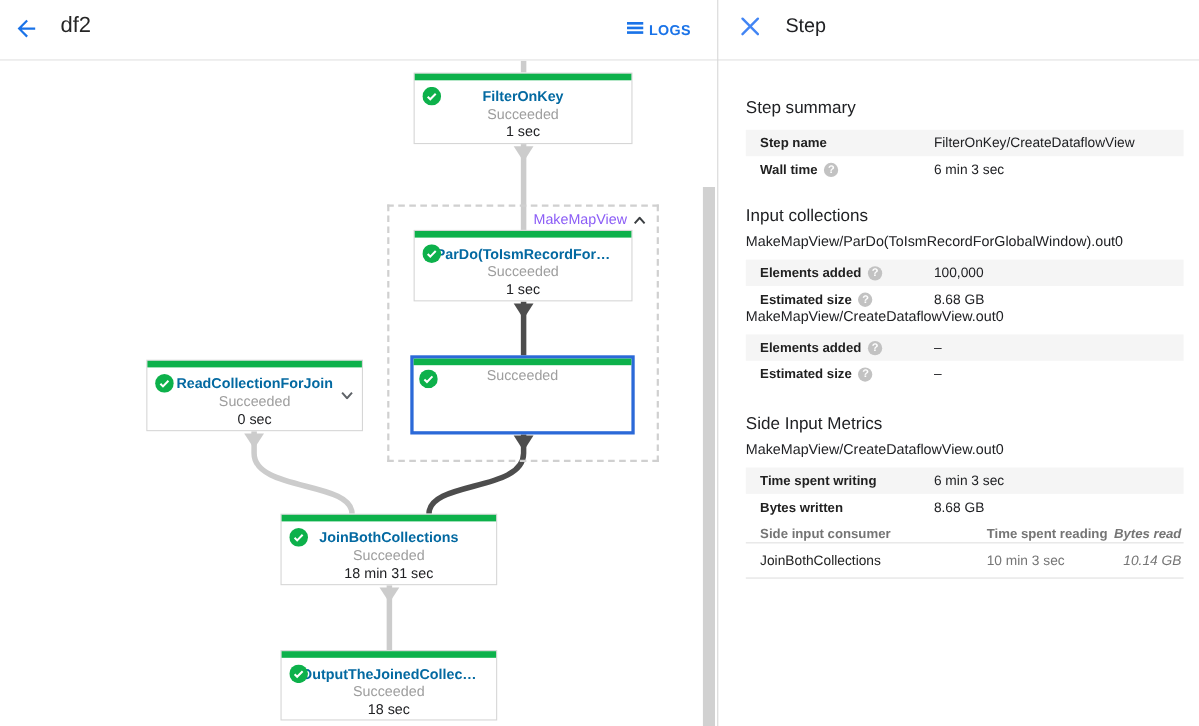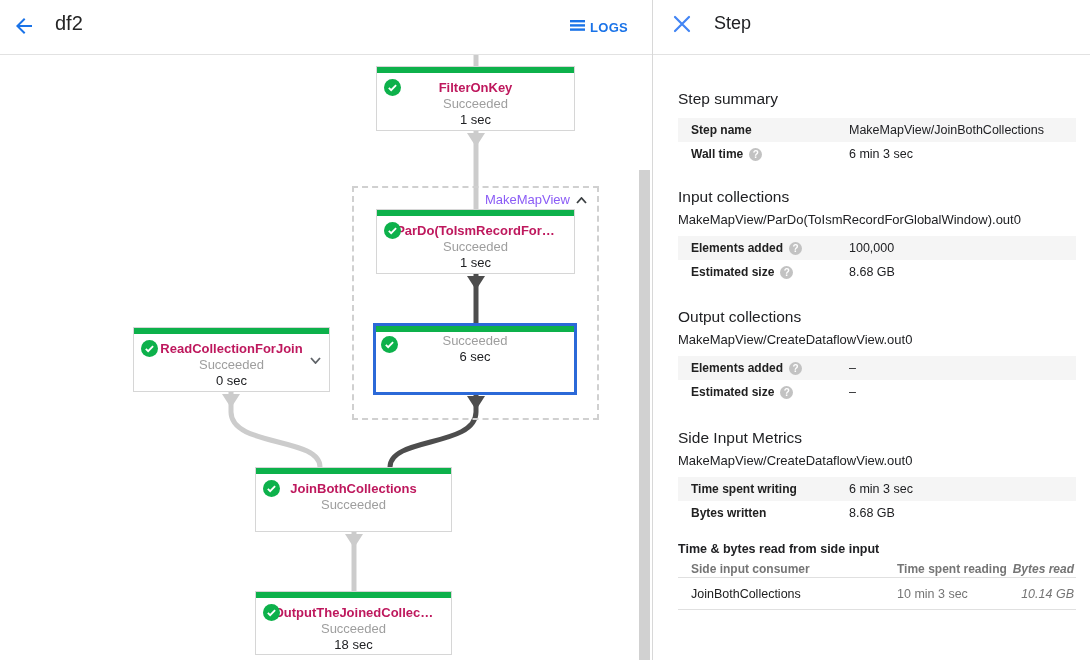--- a/index.html
+++ b/index.html
@@ -34,21 +34,21 @@
   .group-label { position:absolute; top:4px; right:8px; display:flex; align-items:center;
                  gap:6px; color:#8b5cf6; font-size:13px; cursor:pointer; background:#fff;
                  padding:0 2px; }
 
   .node { position:absolute; background:#fff; border:1px solid #d6d6d6; text-align:center;
           cursor:pointer; }
   .node.selected { border:3px solid #2b69d8; }
   .nbar { height:6px; background:#0db14b; width:100%; }
   .ncheck { position:absolute; left:7px; top:12px; width:17px; height:17px; }
   .node.selected .ncheck { left:5px; top:10px; }
-  .ntitle { margin-top:7px; font-size:13px; font-weight:700; color:#be185d;
+  .ntitle { margin-top:7px; font-size:13px; font-weight:700; color:#0369a1;
             white-space:nowrap; overflow:hidden; }
   .nstatus { margin-top:1px; font-size:13px; color:#9e9e9e; }
   .ntime { margin-top:1px; font-size:13px; color:#202124; }
   .nchevron { position:absolute; right:8px; top:22px; cursor:pointer; }
 
   .scroll-thumb { position:absolute; left:639px; top:115px; width:11px; height:490px;
                   background:#d1d1d1; cursor:pointer; }
 
   
   .panel { position:absolute; left:653px; top:67px; width:437px; height:605px;
@@ -171,21 +171,20 @@
 
     <div class="node selected" style="left:373px; top:268px; width:204px; height:72px;">
       <div class="nbar"></div>
       <span class="ncheck">
         <svg width="17" height="17" viewBox="0 0 24 24">
             <circle cx="12" cy="12" r="12" fill="#0db14b"></circle>
             <path d="M6.8 12.6l3.3 3.3 7-7.2" stroke="#fff" stroke-width="2.6" fill="none"></path>
           </svg>
       </span>
       <div class="nstatus">Succeeded</div>
-      <div class="ntime">6 sec</div>
     </div>
 
     <div class="node" style="left:133px; top:272px; width:197px; height:65px;">
       <div class="nbar"></div>
       <span class="ncheck">
         <svg width="17" height="17" viewBox="0 0 24 24">
             <circle cx="12" cy="12" r="12" fill="#0db14b"></circle>
             <path d="M6.8 12.6l3.3 3.3 7-7.2" stroke="#fff" stroke-width="2.6" fill="none"></path>
           </svg>
       </span>
@@ -202,20 +201,21 @@
     <div class="node" style="left:255px; top:412px; width:197px; height:65px;">
       <div class="nbar"></div>
       <span class="ncheck">
         <svg width="17" height="17" viewBox="0 0 24 24">
             <circle cx="12" cy="12" r="12" fill="#0db14b"></circle>
             <path d="M6.8 12.6l3.3 3.3 7-7.2" stroke="#fff" stroke-width="2.6" fill="none"></path>
           </svg>
       </span>
       <div class="ntitle">JoinBothCollections</div>
       <div class="nstatus">Succeeded</div>
+      <div class="ntime">18 min 31 sec</div>
     </div>
 
     <div class="node" style="left:255px; top:536px; width:197px; height:64px;">
       <div class="nbar"></div>
       <span class="ncheck">
         <svg width="17" height="17" viewBox="0 0 24 24">
             <circle cx="12" cy="12" r="12" fill="#0db14b"></circle>
             <path d="M6.8 12.6l3.3 3.3 7-7.2" stroke="#fff" stroke-width="2.6" fill="none"></path>
           </svg>
       </span>
@@ -227,21 +227,21 @@
     <div class="scroll-thumb"></div>
   </div>
 
   <div class="v-divider"></div>
 
   <div class="panel">
 
     <div class="sec-heading">Step summary</div>
     <div class="kv alt">
       <span class="kv-label">Step name</span>
-      <span class="kv-value">MakeMapView/JoinBothCollections</span>
+      <span class="kv-value">FilterOnKey/CreateDataflowView</span>
     </div>
     <div class="kv">
       <span class="kv-label">
         <span>Wall time</span>
         <span class="help-icon">?</span>
       </span>
       <span class="kv-value">6 min 3 sec</span>
     </div>
 
     <div class="sec-heading mt22">Input collections</div>
@@ -254,21 +254,20 @@
       <span class="kv-value">100,000</span>
     </div>
     <div class="kv">
       <span class="kv-label">
         <span>Estimated size</span>
         <span class="help-icon">?</span>
       </span>
       <span class="kv-value">8.68 GB</span>
     </div>
 
-    <div class="sec-heading mt24">Output collections</div>
     <div class="collection-name">MakeMapView/CreateDataflowView.out0</div>
     <div class="kv alt">
       <span class="kv-label">
         <span>Elements added</span>
         <span class="help-icon">?</span>
       </span>
       <span class="kv-value">–</span>
     </div>
     <div class="kv">
       <span class="kv-label">
@@ -282,21 +281,20 @@
     <div class="collection-name">MakeMapView/CreateDataflowView.out0</div>
     <div class="kv alt">
       <span class="kv-label">Time spent writing</span>
       <span class="kv-value">6 min 3 sec</span>
     </div>
     <div class="kv">
       <span class="kv-label">Bytes written</span>
       <span class="kv-value">8.68 GB</span>
     </div>
 
-    <div class="tbl-heading">Time &amp; bytes read from side input</div>
     <div class="tbl">
       <div class="tbl-row head">
         <span class="col-consumer">Side input consumer</span>
         <span class="col-time">Time spent reading</span>
         <span class="col-bytes">Bytes read</span>
       </div>
       <div class="tbl-row body">
         <span class="col-consumer">JoinBothCollections</span>
         <span class="col-time">10 min 3 sec</span>
         <span class="col-bytes">10.14 GB</span>

